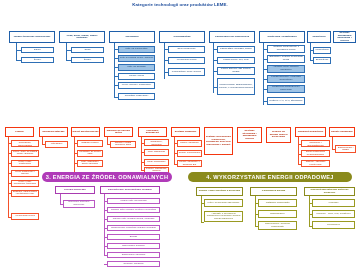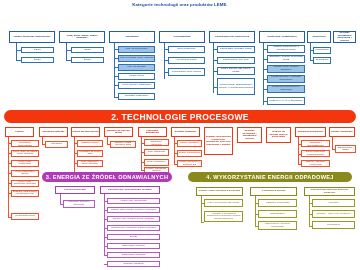--- a/index.html
+++ b/index.html
@@ -136,21 +136,20 @@
   <div class="node c1" style="left:267px;top:55px;width:38px;height:7.5px;">Obrotowe i płytowe wymienniki ciepła</div>
   <div class="ln lnh1" style="left:263px;top:69px;width:4px;"></div>
   <div class="node c1 fill" style="left:267px;top:65px;width:38px;height:7.5px;">Agregaty wody lodowej i chłodnicze</div>
   <div class="ln lnh1" style="left:263px;top:79px;width:4px;"></div>
   <div class="node c1 fill" style="left:267px;top:75px;width:38px;height:7.5px;">Klimakonwektory i jednostki wewnętrzne</div>
   <div class="ln lnh1" style="left:263px;top:89px;width:4px;"></div>
   <div class="node c1 fill" style="left:267px;top:85px;width:38px;height:7.5px;">Urządzenia wentylacyjne i nawiewniki</div>
   <div class="ln lnh1" style="left:263px;top:101px;width:4px;"></div>
   <div class="node c1" style="left:267px;top:97px;width:38px;height:7.5px;">Systemy VAV, CAV, sterowanie</div>
 
-  <div class="banner b2" style="left:4px;top:110px;width:352px;height:13px;">2. TECHNOLOGIE PROCESOWE</div>
 
   <div class="node head c2" style="left:5px;top:127px;width:29px;height:10px;">Grzanie</div>
   <div class="ln lnv2" style="left:8px;top:137px;height:80px;"></div>
   <div class="ln lnh2" style="left:8px;top:143px;width:3px;"></div>
   <div class="node c2" style="left:11px;top:140px;width:28px;height:6.5px;">Piece i kotły procesowe, przemysłowe</div>
   <div class="ln lnh2" style="left:8px;top:153px;width:3px;"></div>
   <div class="node c2" style="left:11px;top:150px;width:28px;height:6.5px;">Piece i kotły na paliwa ciekłe i gazowe</div>
   <div class="ln lnh2" style="left:8px;top:163px;width:3px;"></div>
   <div class="node c2" style="left:11px;top:160px;width:28px;height:6.5px;">Piece i kotły elektryczne</div>
   <div class="ln lnh2" style="left:8px;top:173px;width:3px;"></div>

